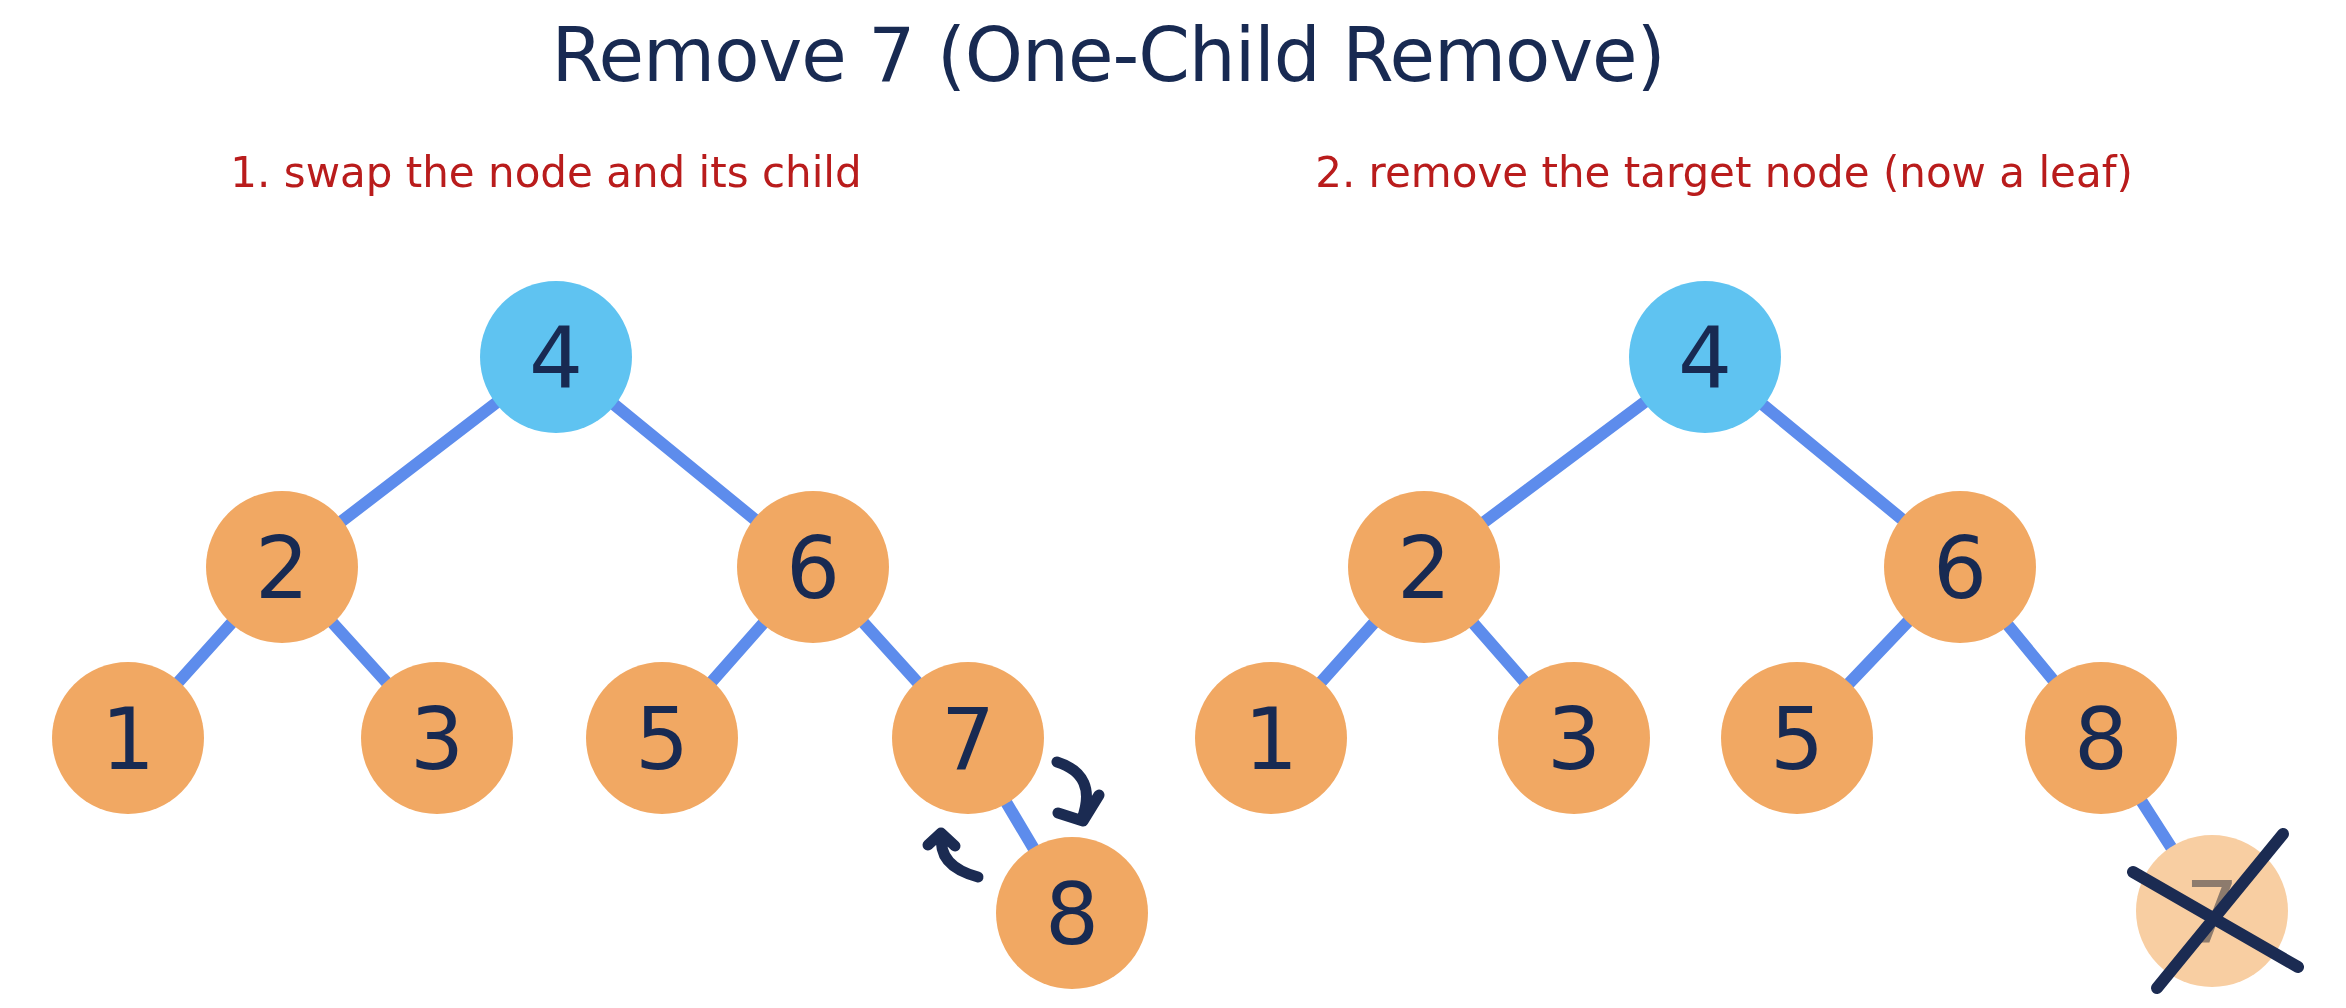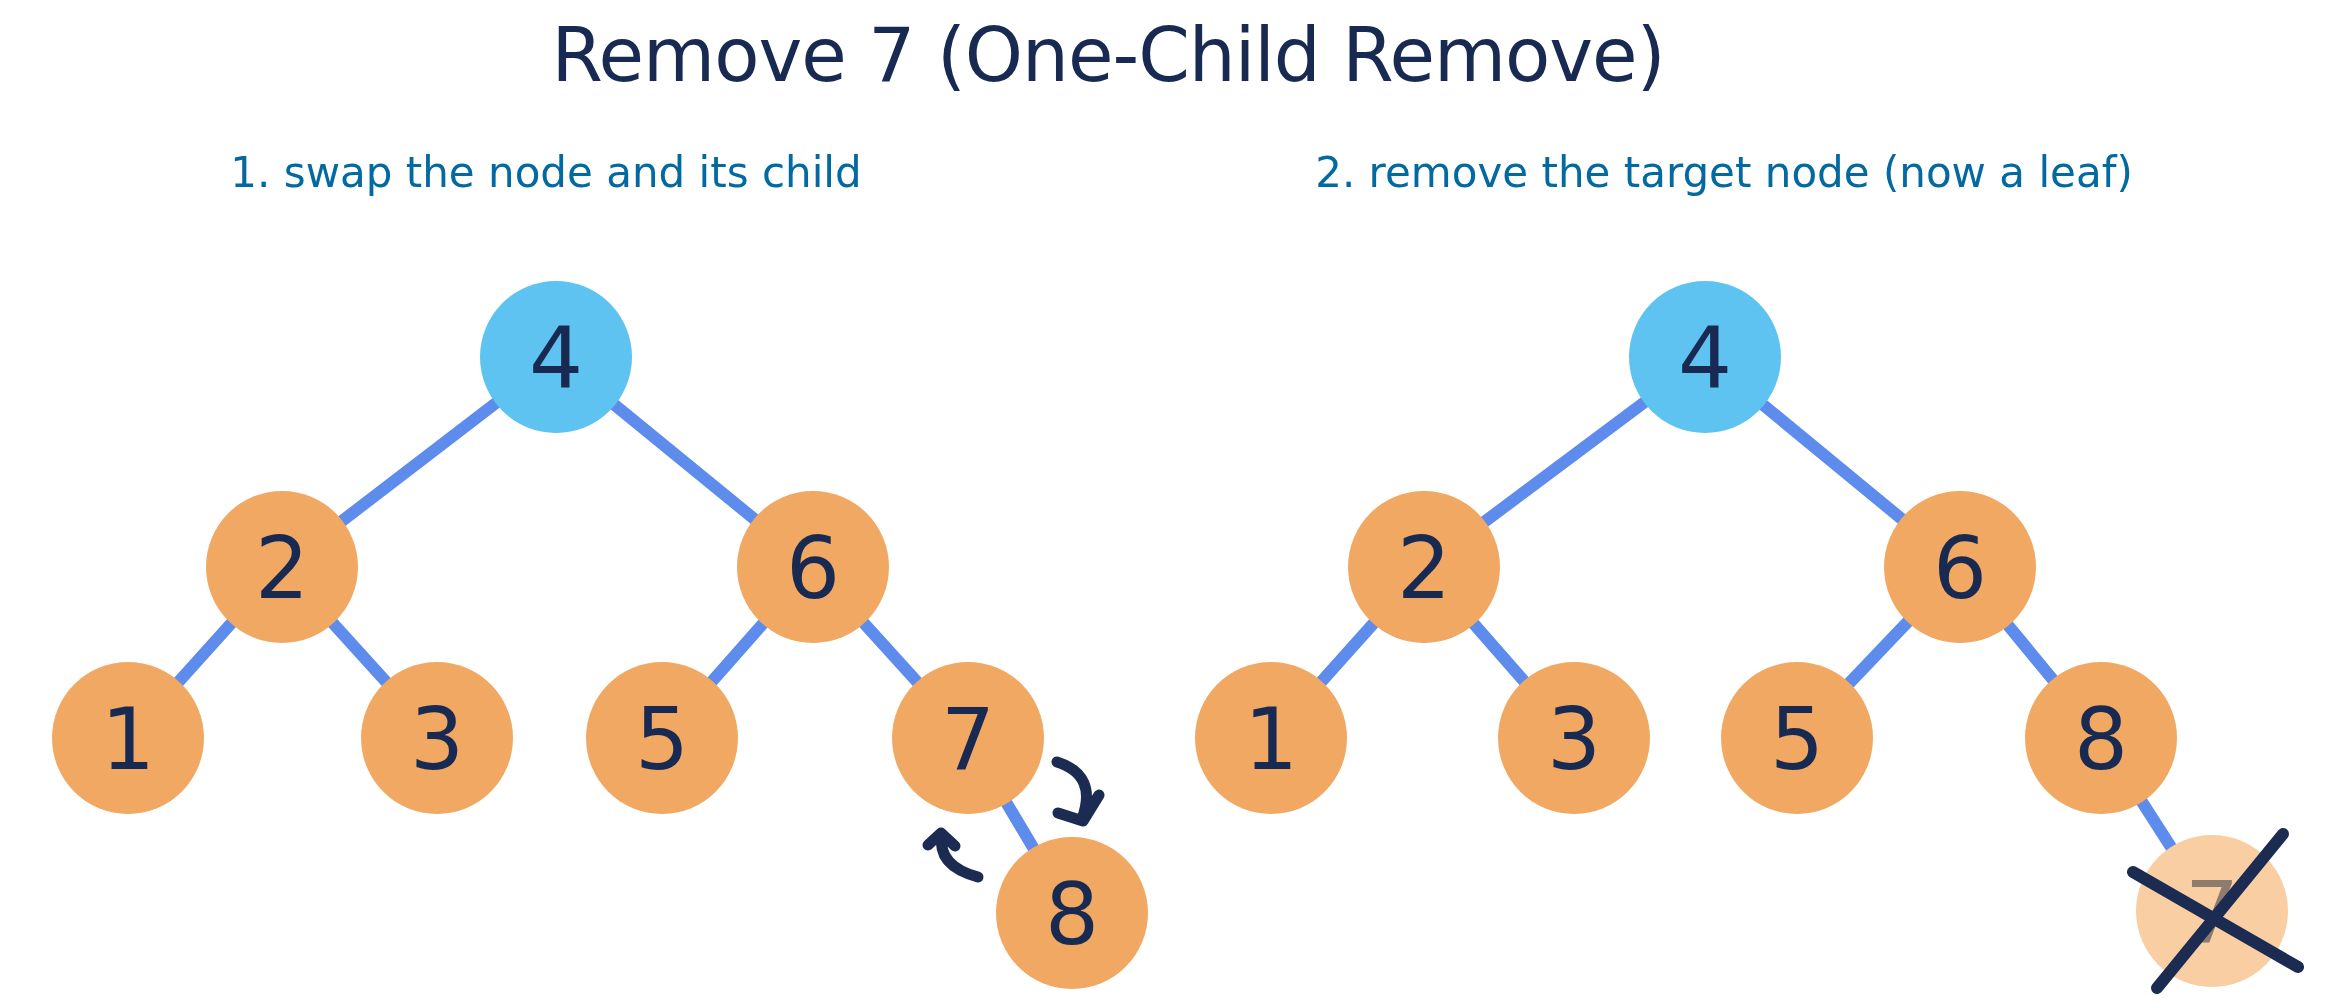--- a/index.html
+++ b/index.html
@@ -18,21 +18,21 @@
     font-size: 74px;
     letter-spacing: -1px;
     color: #182a52;
     white-space: nowrap;
   }
   .caption {
     position: absolute;
     top: 148px;
     transform: translateX(-50%);
     font-size: 42px;
-    color: #0369a1;
+    color: #b91c1c;
     white-space: nowrap;
   }
   .caption.left  { left: 546px; }
   .caption.right { left: 1724px; text-align: right; }
   svg.diagram {
     position: absolute;
     left: 0; top: 0;
   }
   svg text { font-family: "DejaVu Sans", "Liberation Sans", sans-serif; }
 </style>

